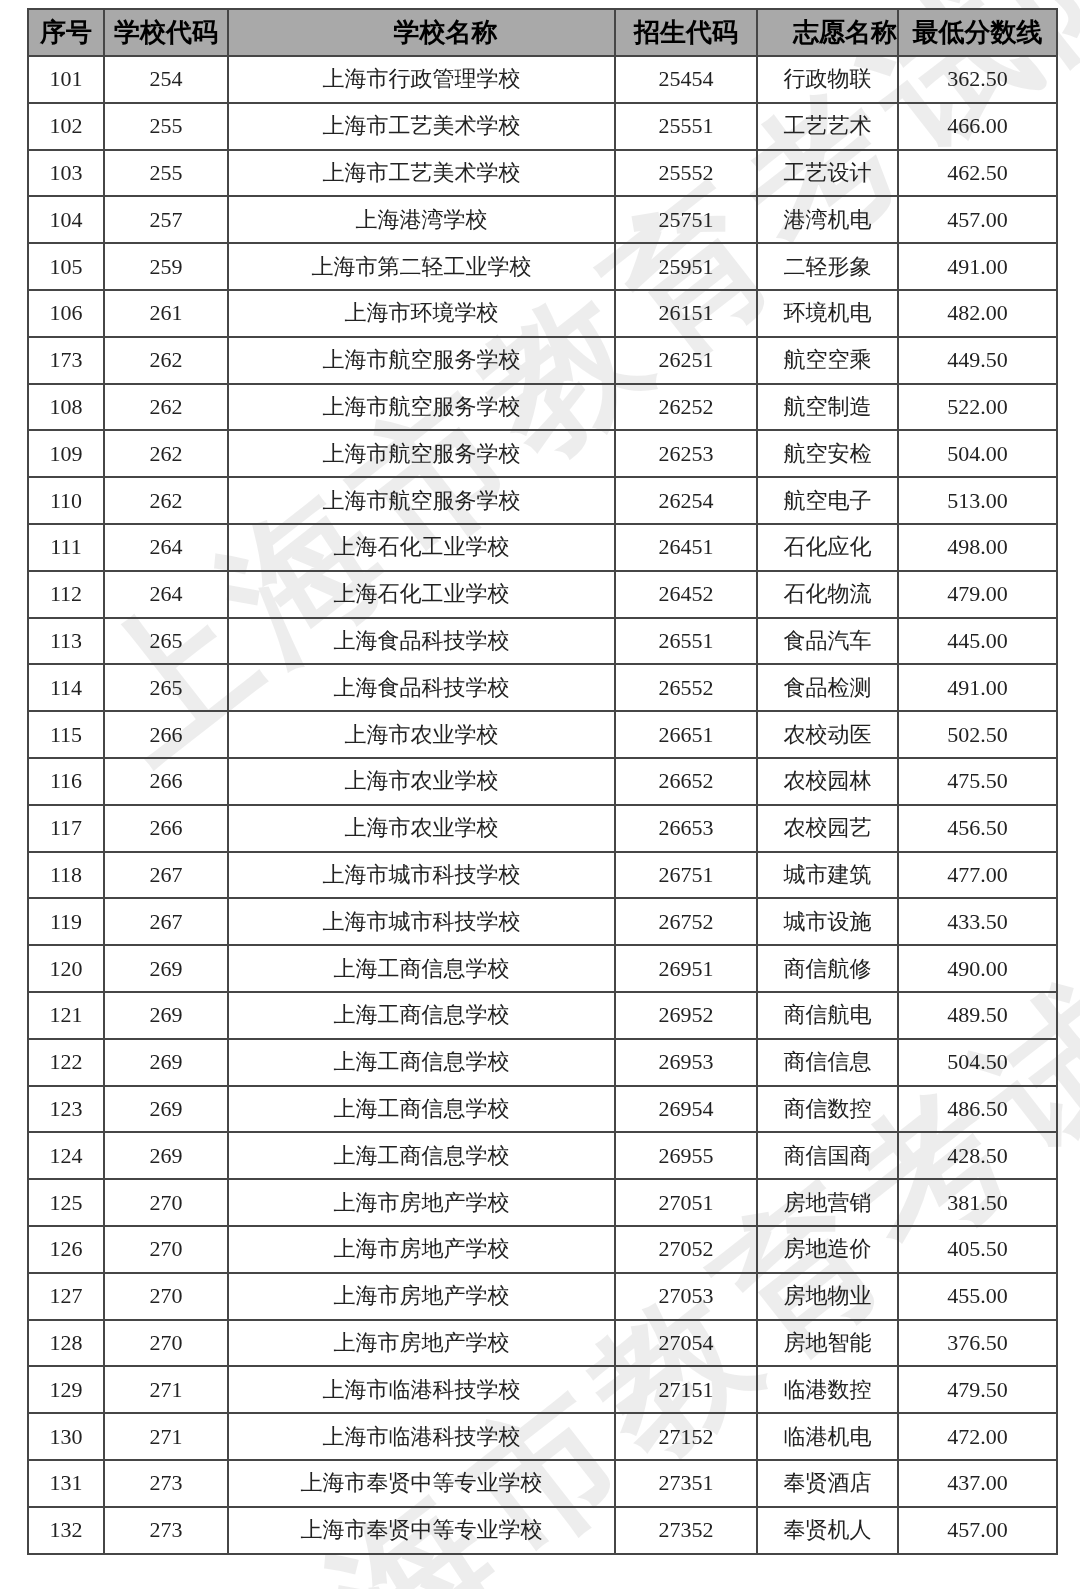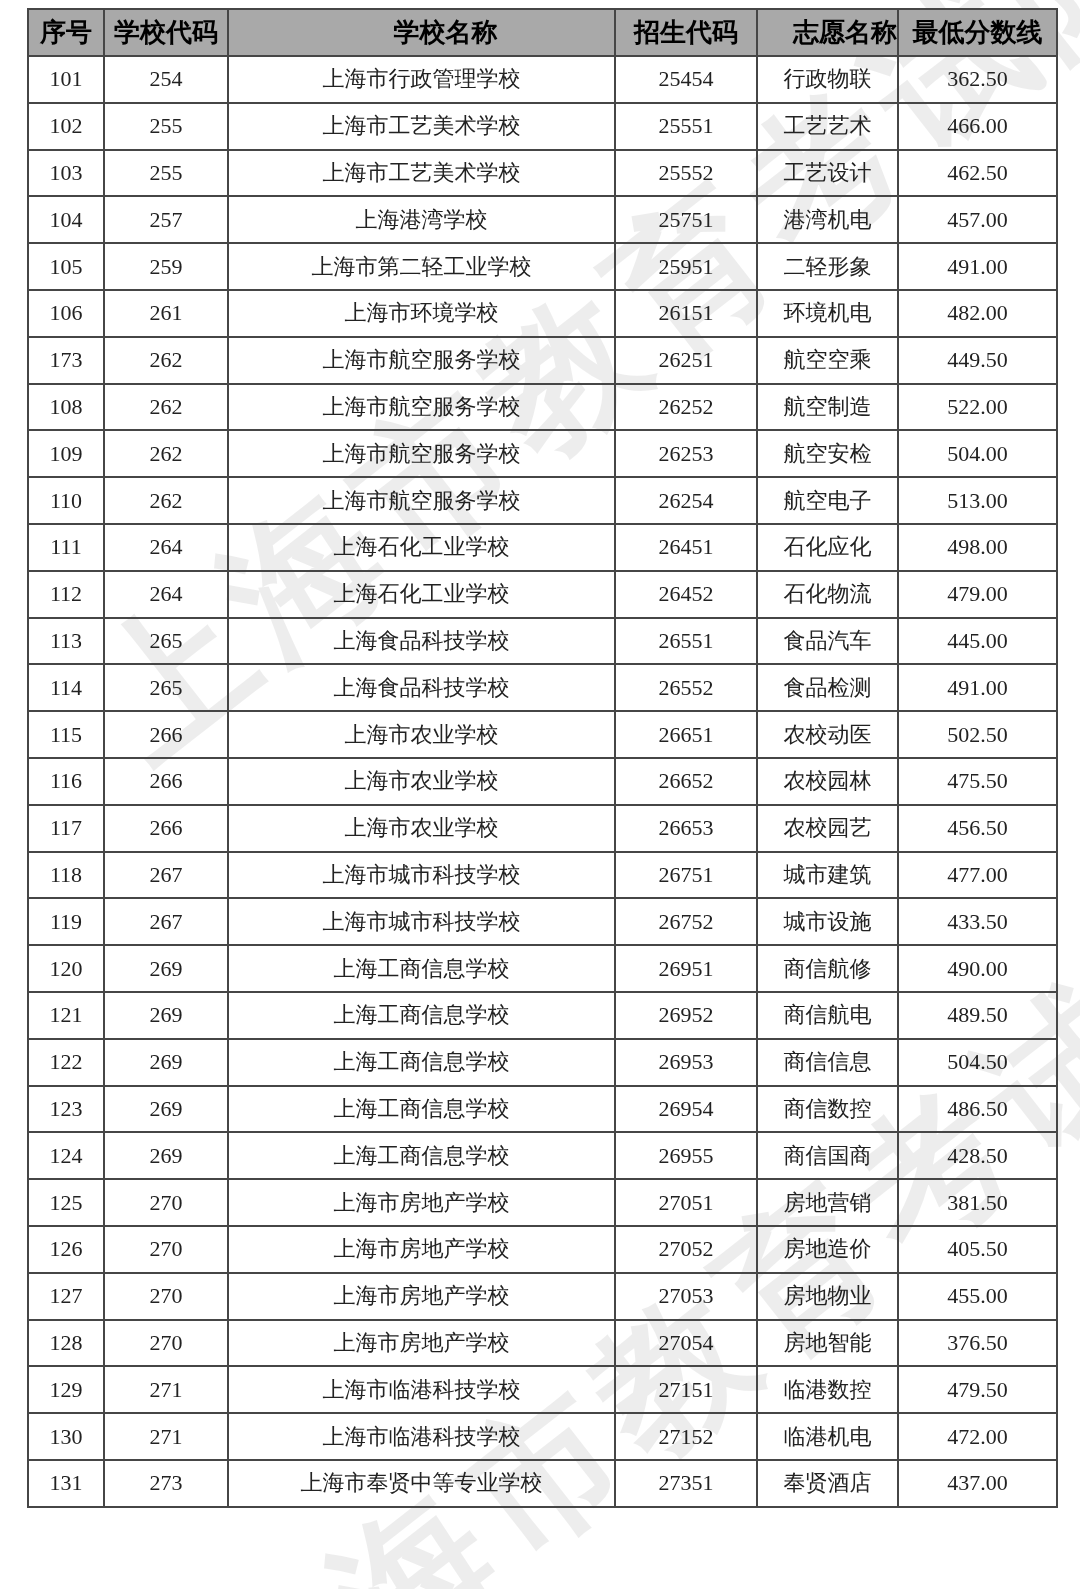--- a/index.html
+++ b/index.html
@@ -337,14 +337,22 @@
         <td>472.00</td>
       </tr>
       <tr>
         <td>131</td>
         <td>273</td>
         <td>上海市奉贤中等专业学校</td>
         <td>27351</td>
         <td>奉贤酒店</td>
         <td>437.00</td>
       </tr>
+      <tr>
+        <td>132</td>
+        <td>273</td>
+        <td>上海市奉贤中等专业学校</td>
+        <td>27352</td>
+        <td>奉贤机人</td>
+        <td>457.00</td>
+      </tr>
     </tbody>
 </table>
 
 </body></html>

